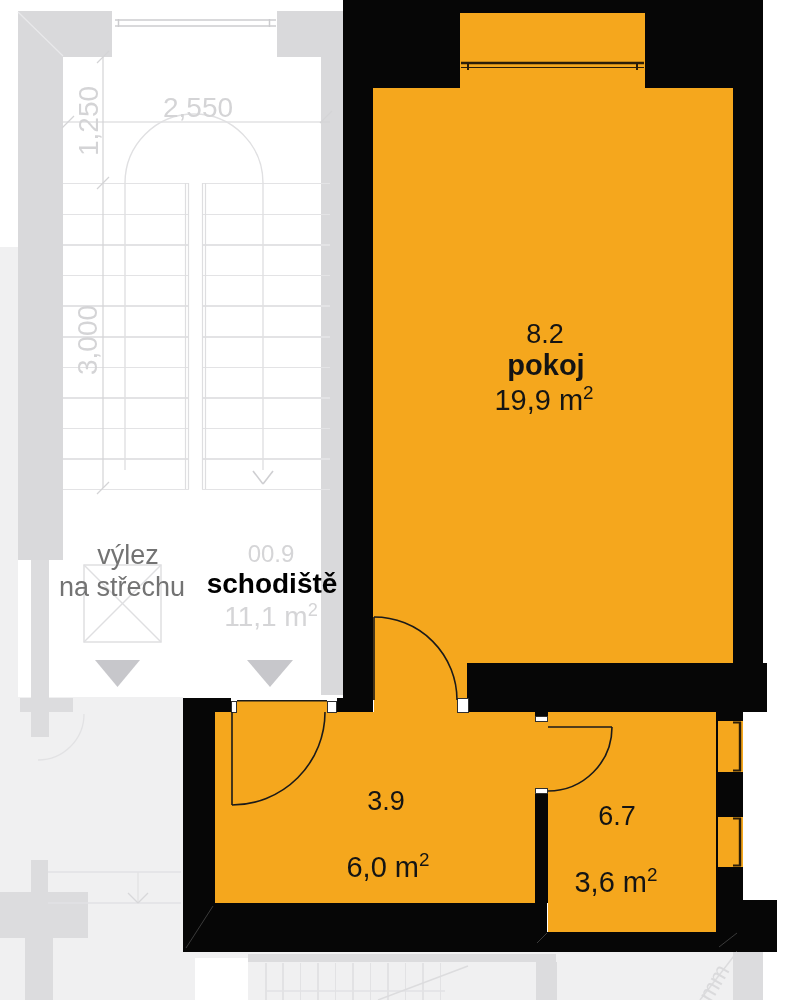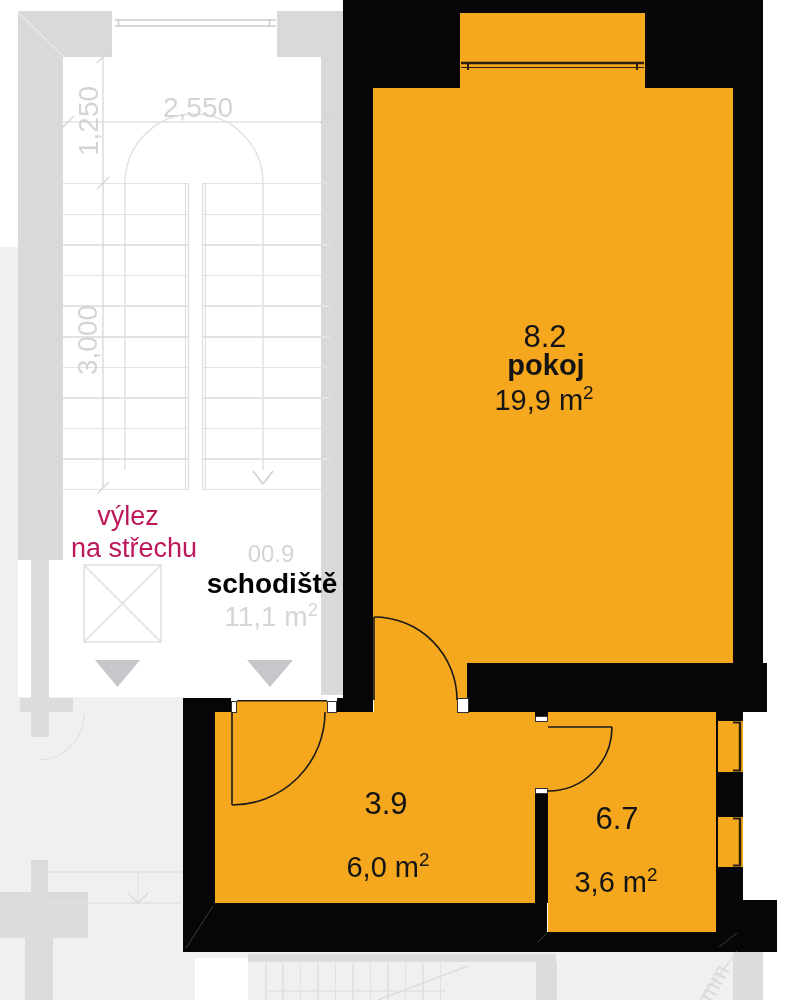--- a/index.html
+++ b/index.html
@@ -10,29 +10,29 @@
   .orange{background:#f5a71d;}
   .bg{background:#f0f0f1;}
   .bgbar{background:#dcdcde;}
   .grayband{background:#d9d9db;}
   .white{background:#ffffff;}
   .jamb{background:#ffffff;border:1px solid #2f2f2f;box-sizing:border-box;}
   .steps{background:repeating-linear-gradient(180deg,#e3e3e5 0 1.5px,transparent 1.5px 30.6px);
          border-bottom:1.5px solid #e3e3e5;}
   .vsteps{background:repeating-linear-gradient(90deg,#e2e2e4 0 1.5px,transparent 1.5px 17.5px);}
   .lbl{position:absolute;white-space:nowrap;transform:translateX(-50%);}
-  .room-num{font-size:31px;color:#141414;}
+  .room-num{font-size:27px;color:#141414;}
   .room-name{font-size:29px;font-weight:bold;color:#141414;}
   .room-area{font-size:29px;color:#141414;}
   .room-area sup{font-size:0.65em;}
   .st-num{font-size:24px;color:#d5d5d7;}
   .st-name{font-size:28px;font-weight:bold;color:#000000;}
   .st-area{font-size:28px;color:#d5d5d7;}
   .st-area sup{font-size:0.65em;}
-  .hatch-lbl{font-size:27px;color:#be185d;}
+  .hatch-lbl{font-size:27px;color:#737373;margin-top:39px;}
   .dim{font-size:28px;color:#d4d4d6;}
   .dim-rot{position:absolute;white-space:nowrap;transform:translate(-50%,-50%) rotate(-90deg);
            font-size:28px;color:#d4d4d6;}
   .mm-rot{position:absolute;white-space:nowrap;transform:translate(-50%,-50%) rotate(-60deg);
           font-size:23px;color:#dadadc;}
   svg{position:absolute;left:0;top:0;pointer-events:none;}
 </style>
 </head>
 <body>
 
@@ -202,20 +202,20 @@
   <div class="lbl room-area" style="left:388px;top:849px;"><span>6,0 m</span><sup>2</sup></div>
 
   <div class="lbl room-num" style="left:617px;top:801px;">6.7</div>
   <div class="lbl room-area" style="left:616px;top:864px;text-align:right;"><span>3,6 m</span><sup>2</sup></div>
 
   <div class="lbl st-num" style="left:271px;top:540px;">00.9</div>
   <div class="lbl st-name" style="left:272px;top:568px;">schodiště</div>
   <div class="lbl st-area" style="left:271px;top:600px;"><span>11,1 m</span><sup>2</sup></div>
 
   <div class="lbl hatch-lbl" style="left:128px;top:501px;">výlez</div>
-  <div class="lbl hatch-lbl" style="left:134px;top:533px;">na střechu</div>
+  <div class="lbl hatch-lbl" style="left:122px;top:533px;">na střechu</div>
 
   <div class="lbl dim" style="left:198px;top:92px;">2,550</div>
   <div class="dim-rot" style="left:89px;top:121px;">1,250</div>
   <div class="dim-rot" style="left:88px;top:340px;">3,000</div>
   <div class="mm-rot" style="left:714px;top:983px;">mm</div>
 
 </div>
 
 </body></html>

